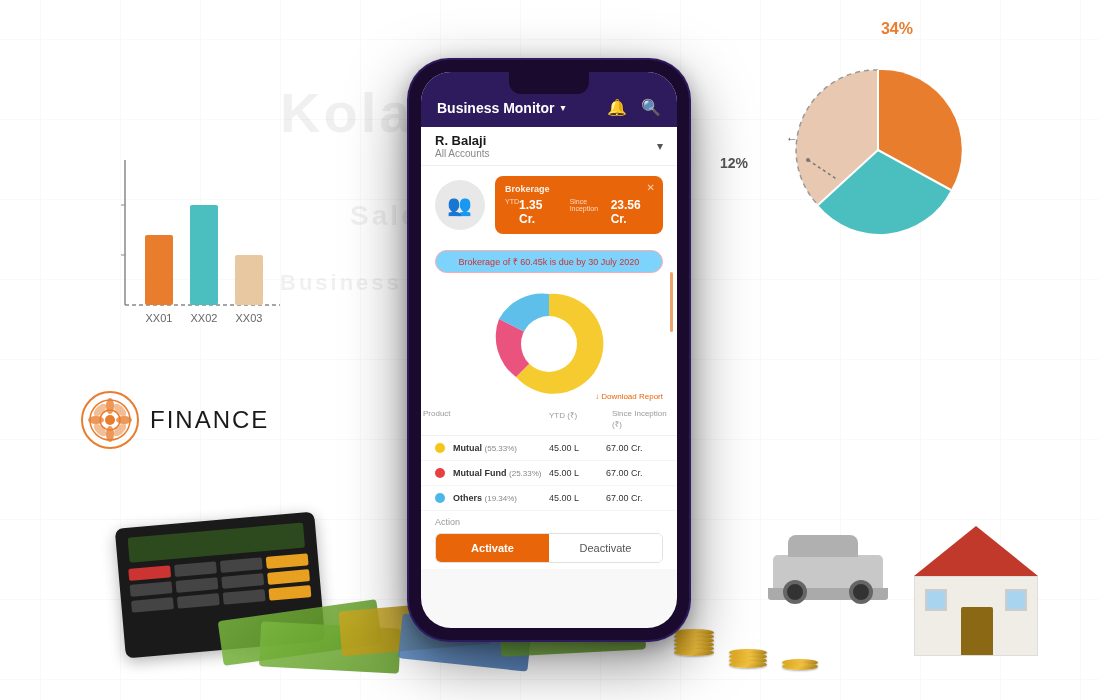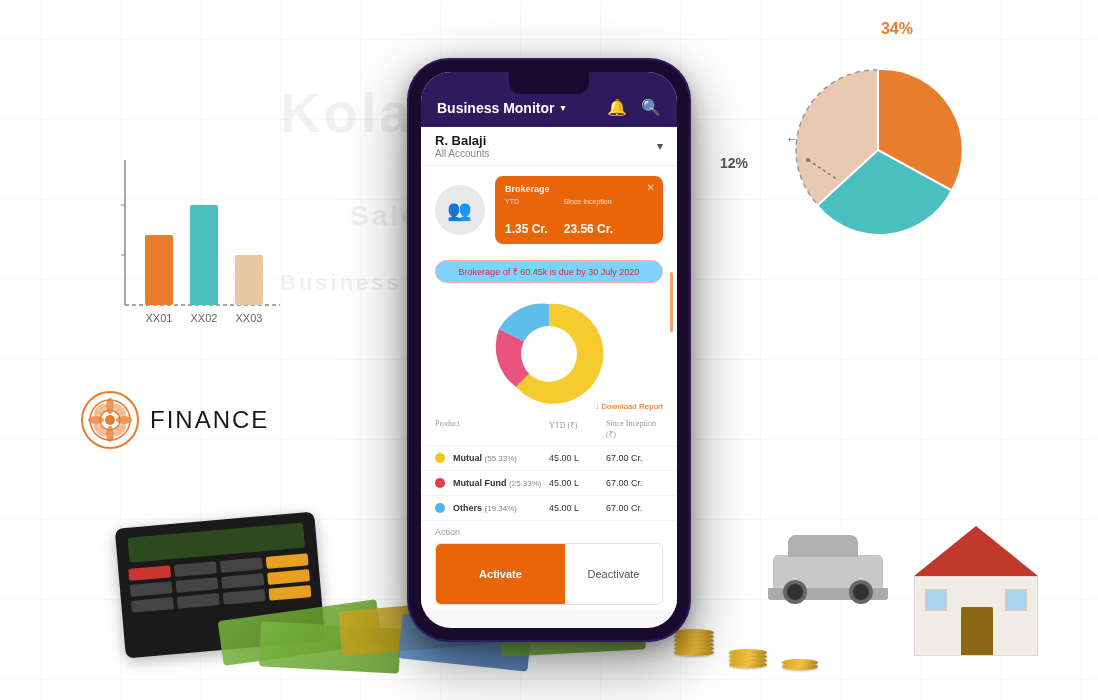--- a/index.html
+++ b/index.html
@@ -375,22 +375,21 @@
       font-size: 10px;
     }
 
     .brokerage-values {
       display: flex;
       gap: 16px;
     }
 
     .brokerage-val {
       display: flex;
-      flex-direction: column;
-      gap: 17px;
+      flex-direction: row;
     }
 
     .brokerage-label {
       font-size: 7px;
       color: rgba(255,255,255,0.75);
     }
 
     .brokerage-amount {
       font-size: 12px;
       font-weight: 700;
@@ -441,23 +440,22 @@
 
     
     .data-table {
       background: white;
       width: 100%;
     }
 
     .table-header {
       display: grid;
       grid-template-columns: 2fr 1fr 1fr;
-      padding: 6px 14px;
+      padding: 6px 2px;
       border-bottom: 1px solid #f0f0f0;
-      font-family: Liberation Serif, serif;
     }
 
     .th {
       font-size: 8px;
       color: #999;
       font-weight: 500;
     }
 
     .table-row {
       display: grid;
@@ -515,21 +513,21 @@
       border-radius: 6px;
       overflow: hidden;
       border: 1px solid #e0e0e0;
     }
 
     .btn-activate {
       flex: 1;
       background: #e8650a;
       color: white;
       border: none;
-      padding: 24px;
+      padding: 8px;
       font-size: 11px;
       font-weight: 600;
       cursor: pointer;
     }
 
     .btn-deactivate {
       flex: 1;
       background: white;
       color: #555;
       border: none;

